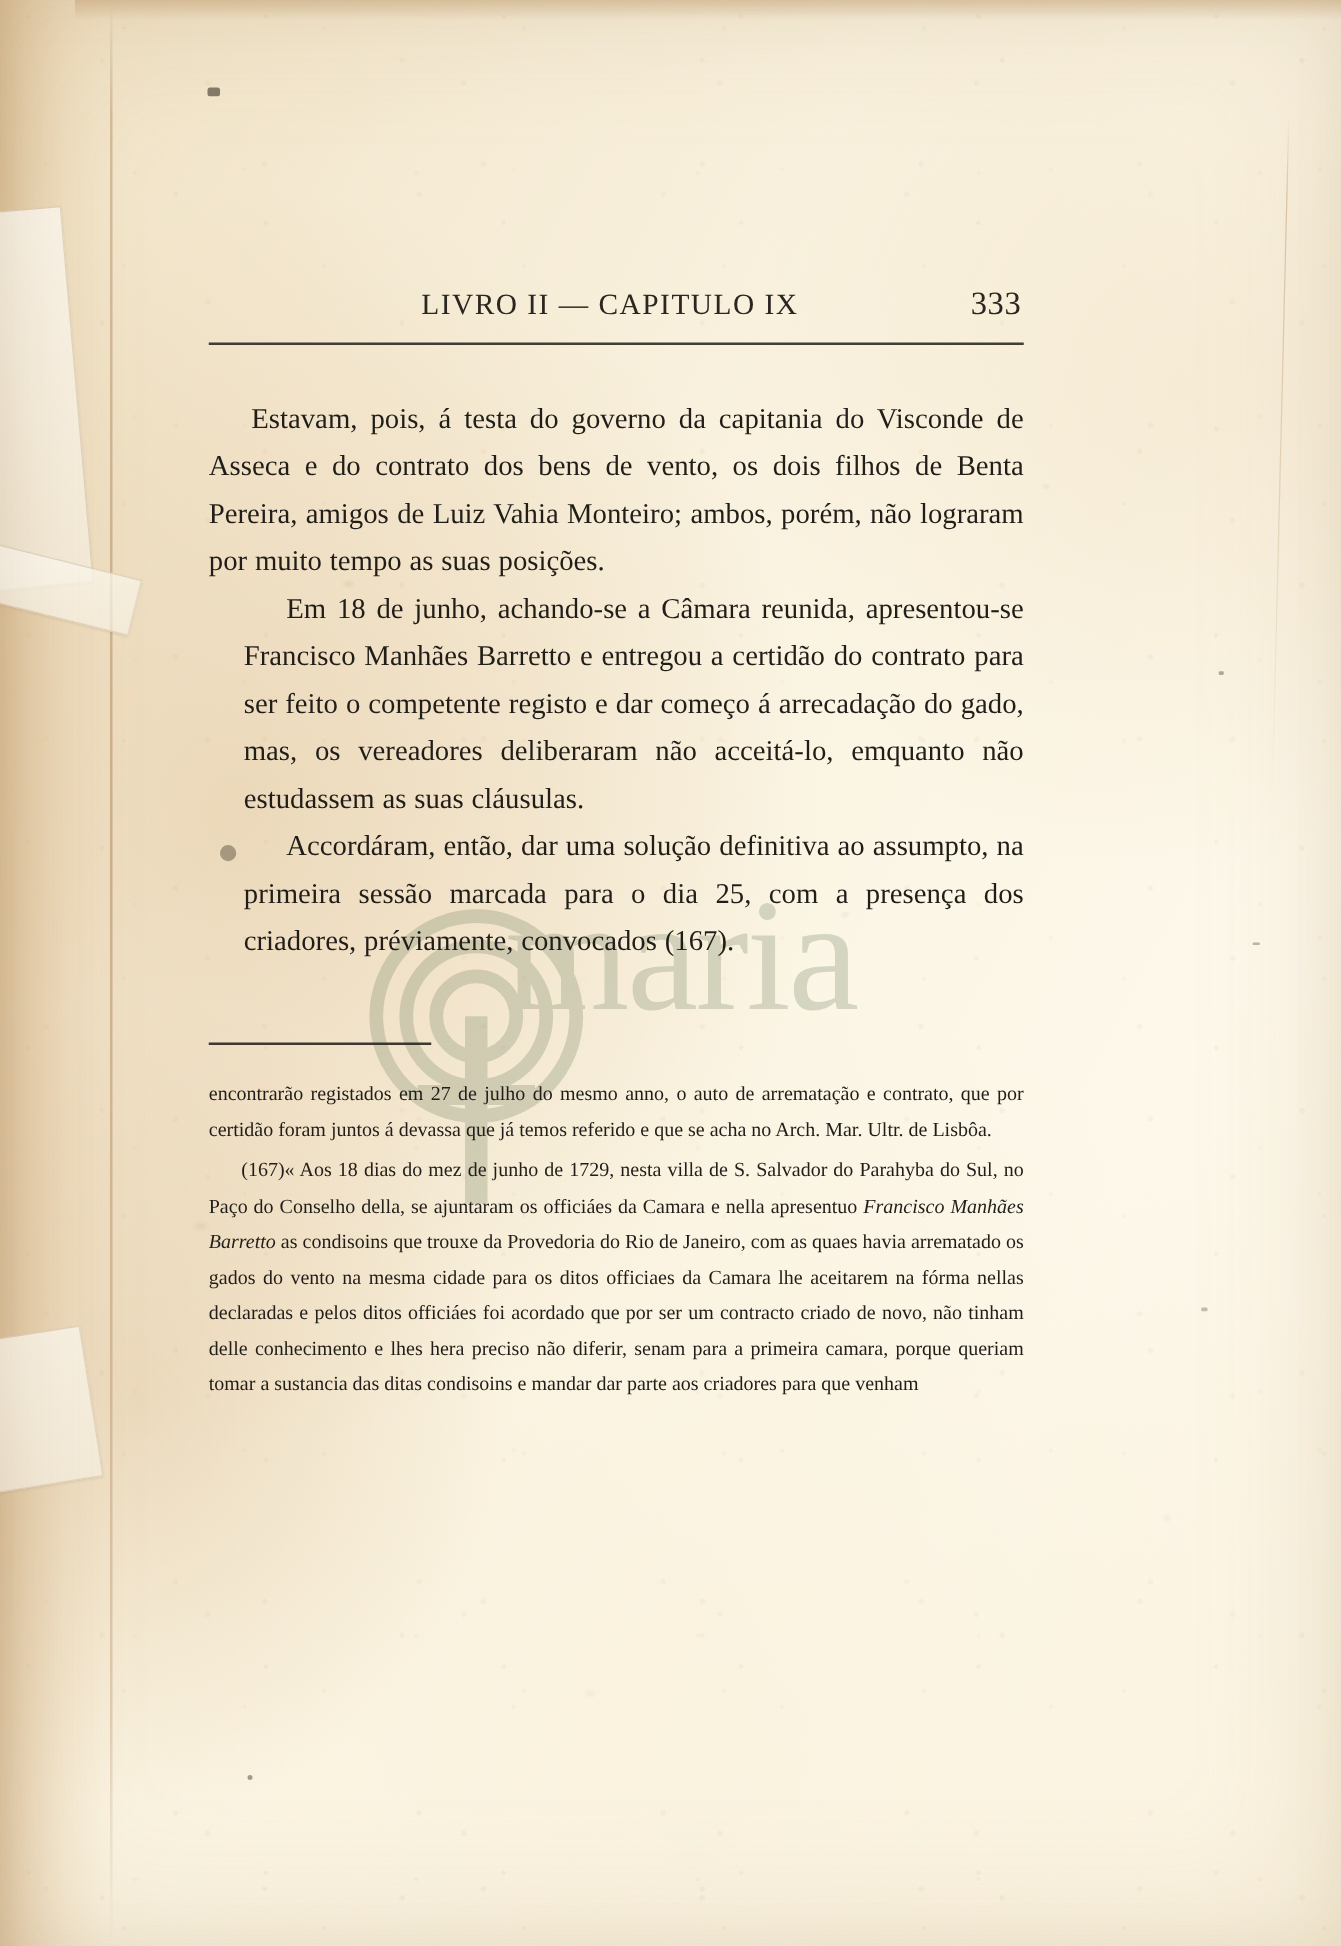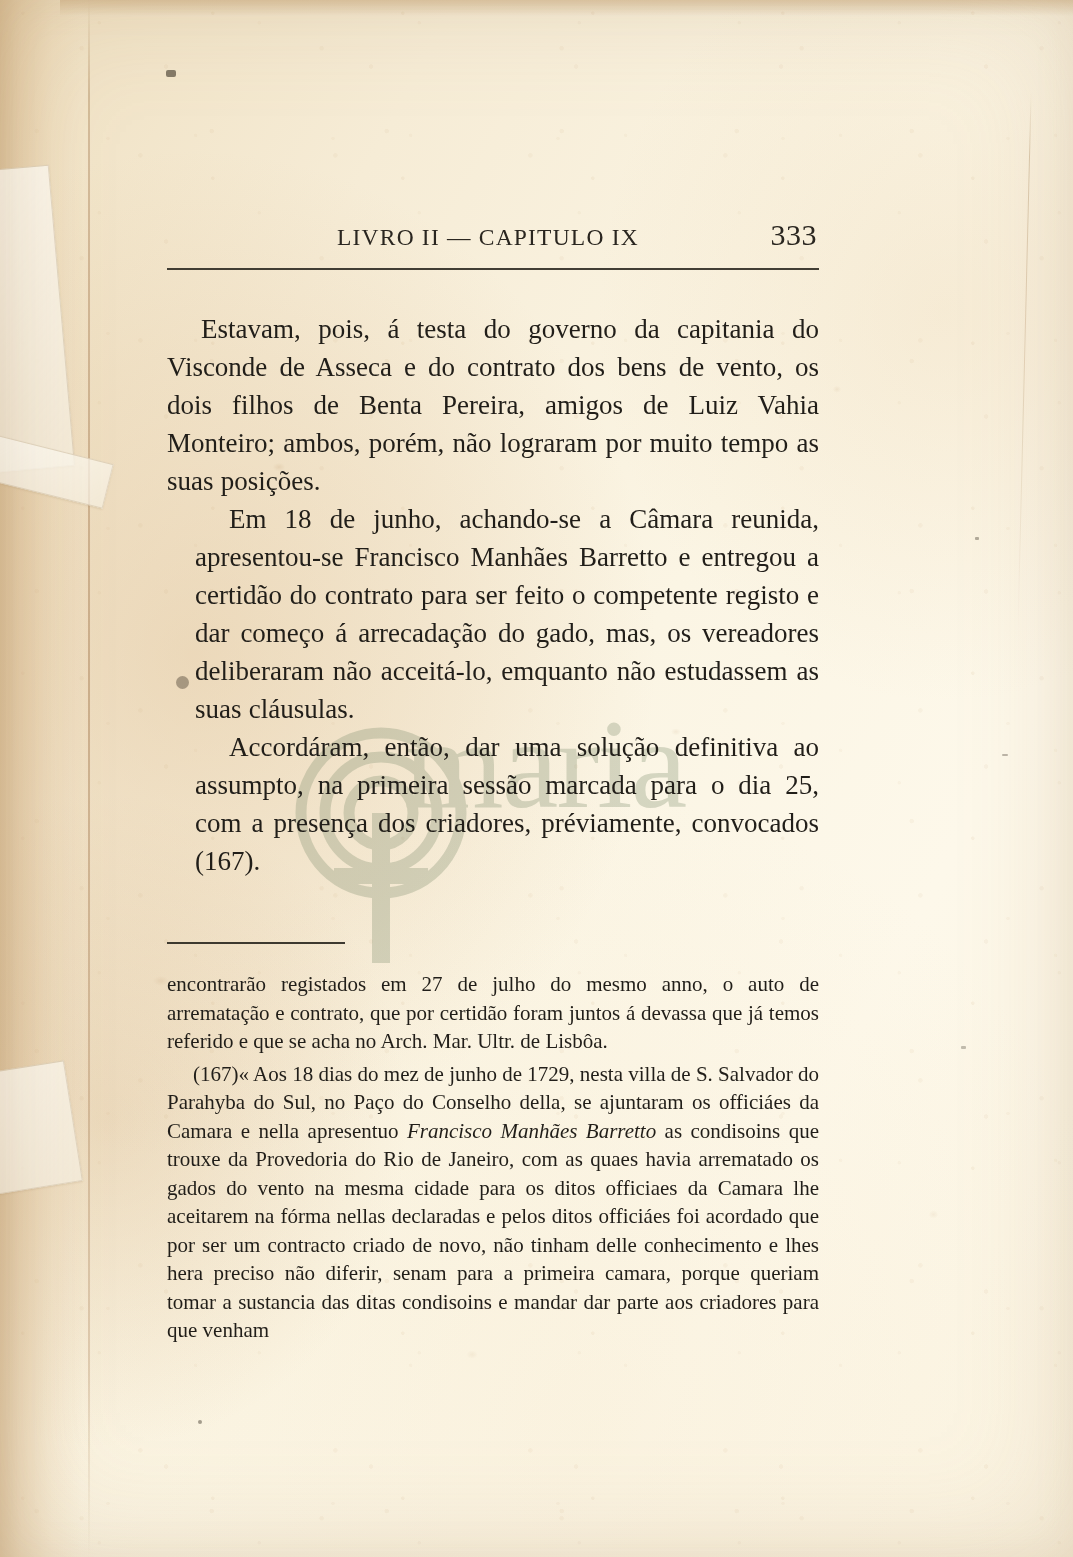--- a/index.html
+++ b/index.html
@@ -131,76 +131,76 @@
     position: absolute;
     left: 0; top: 18px;
     width: 190px; height: 250px;
   }
   .wm-mark svg { width: 100%; height: 100%; display: block; }
 
   
   .content {
     position: absolute;
     left: 167px;
-    top: 218px;
+    top: 228px;
     width: 652px;
   }
 
   .running-head {
     display: flex;
     align-items: baseline;
     justify-content: space-between;
     font-size: 23.5px;
     letter-spacing: 1.2px;
     padding: 0 2px 0 170px;
   }
   .rh-title {
     white-space: nowrap;
     color: #2a2620;
   }
   .rh-folio {
-    font-size: 30px;
+    font-size: 26px;
     letter-spacing: .5px;
     color: #2a2620;
   }
 
   .rule {
     height: 0;
     border-top: 2px solid #2e2a22;
     margin-top: 16px;
     opacity: .9;
   }
   .rule-head { width: 652px; }
 
   .body-block { margin-top: 40px; }
 
   p.para {
     margin: 0;
-    font-size: 27px;
+    font-size: 23px;
     line-height: 38px;
     text-align: justify;
     text-indent: 34px;
     color: #211e19;
     word-spacing: .5px;
   }
   p.para + p.para { margin-top: 0; margin-left: 28px; }
 
   .note-rule {
     width: 178px;
     height: 0;
     border-top: 2px solid #2e2a22;
     margin-top: 62px;
     opacity: .92;
   }
 
   .notes { margin-top: 26px; }
 
   p.note {
     margin: 0;
-    font-size: 21px;
+    font-size: 16px;
     line-height: 28.5px;
     text-align: justify;
     color: #211e19;
   }
   p.note.cont { text-indent: 0; }
   p.note.lead { text-indent: 26px; margin-top: 4px; }
   p.note i { font-style: italic; }
 
   .marginal-mark {
     position: absolute;

